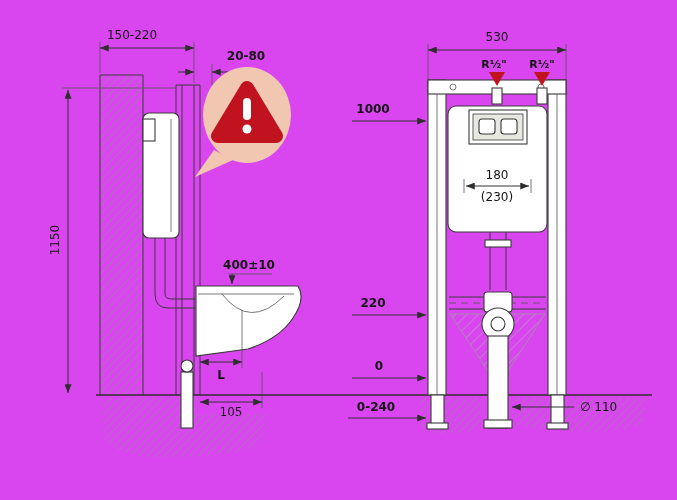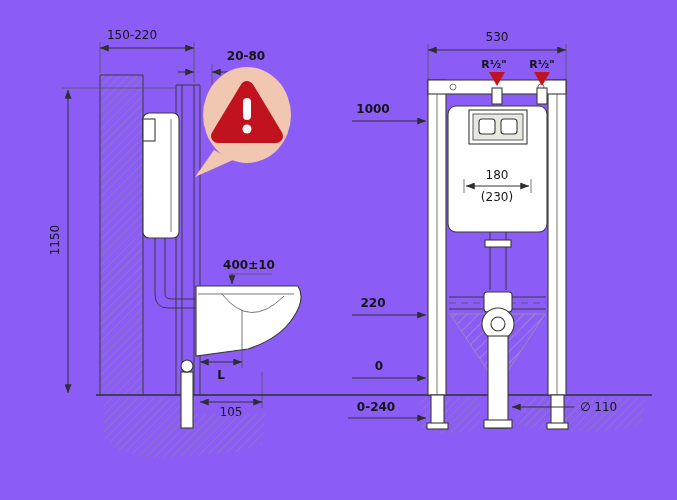--- a/index.html
+++ b/index.html
@@ -1,16 +1,16 @@
 <!DOCTYPE html>
 <html><head>
 <meta charset="utf-8">
 <style>
   html,body{margin:0;padding:0;background:#fff;}
-  .canvas{position:relative;width:677px;height:500px;background:#8b5cf6;overflow:hidden;
+  .canvas{position:relative;width:677px;height:500px;background:#d946ef;overflow:hidden;
           font-family:"DejaVu Sans",sans-serif;}
   svg{display:block;}
   .ln{stroke:#3a3a3a;stroke-width:1;fill:none;}
   .lnt{stroke:#555;stroke-width:0.8;fill:none;}
   .shape{stroke:#3a3a3a;stroke-width:1.1;fill:#ffffff;}
   .dimline{stroke:#333;stroke-width:1;fill:none;}
   text{font-family:"DejaVu Sans",sans-serif;fill:#141414;}
   .t12{font-size:12px;}
   .t11{font-size:11px;}
   .b{font-weight:bold;}

